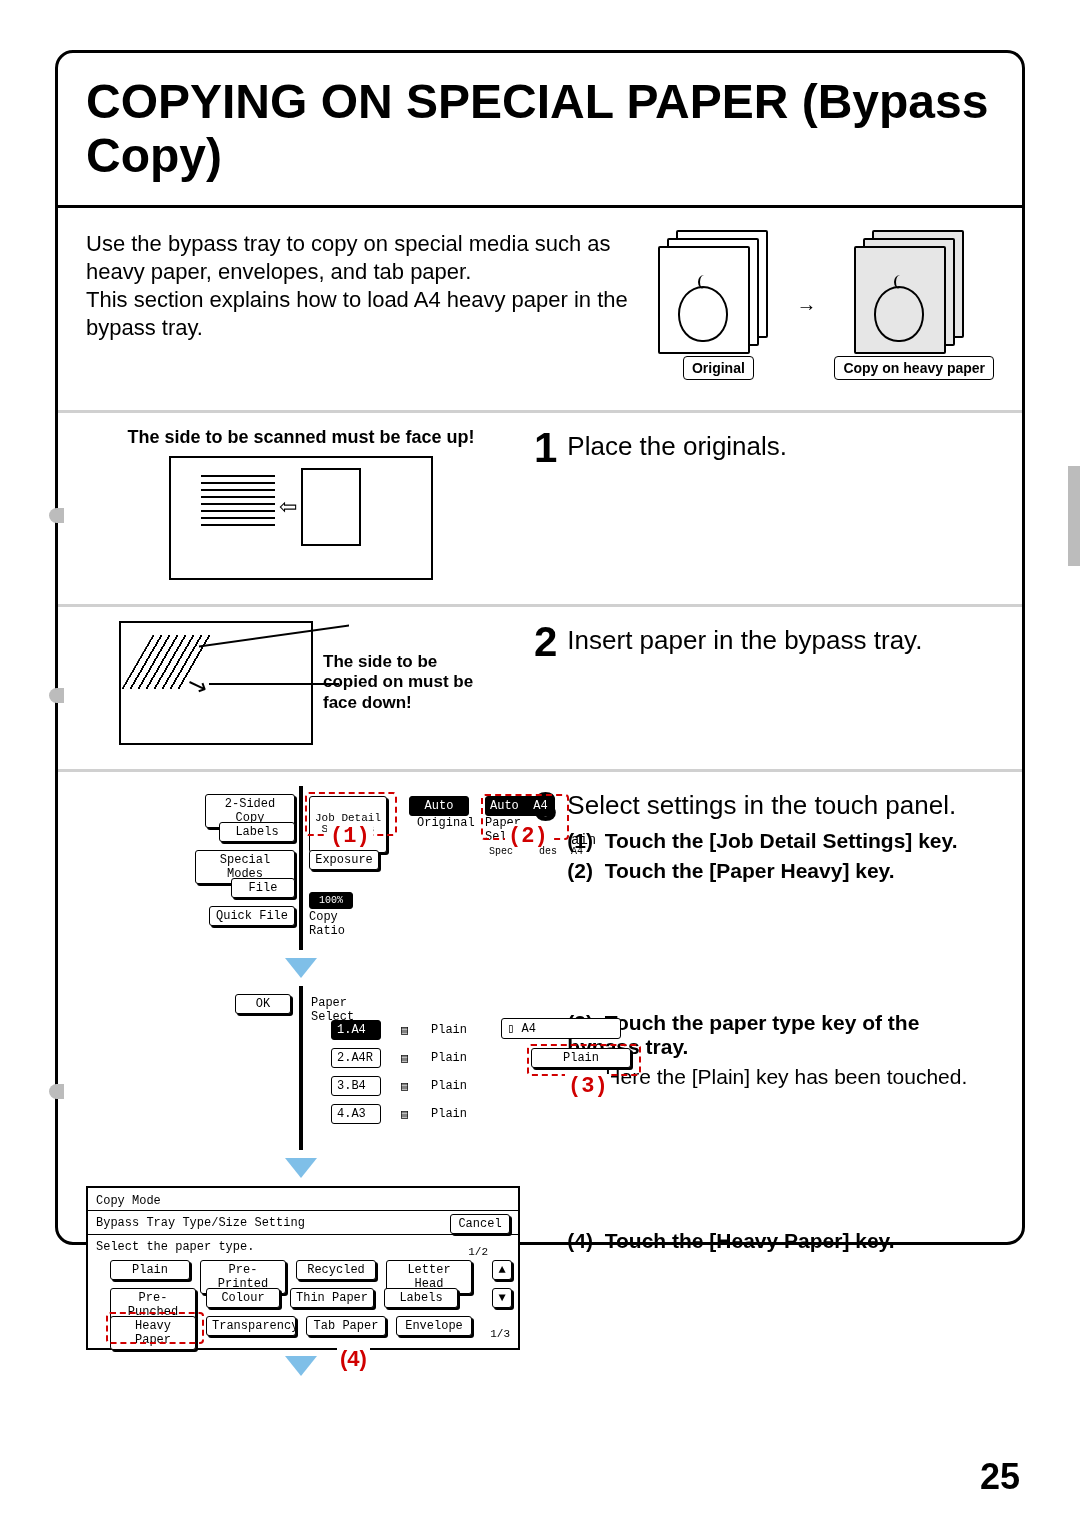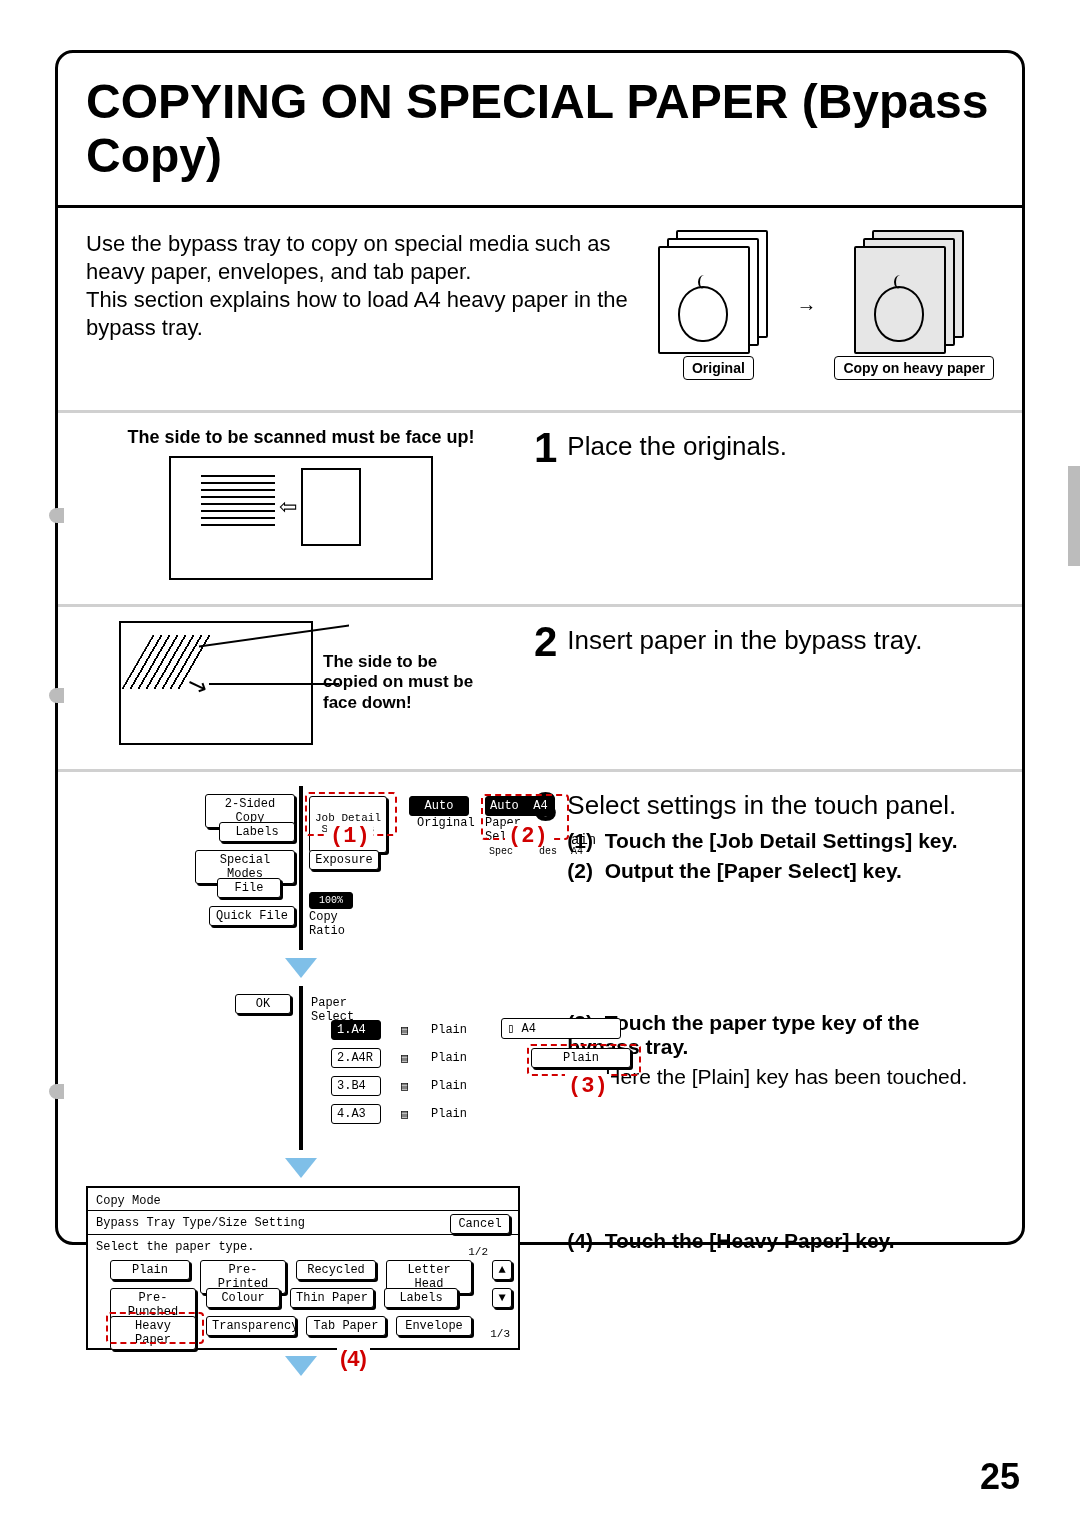--- a/index.html
+++ b/index.html
@@ -156,21 +156,21 @@
       <span class="lbl" style="left:8px;top:122px">Copy Ratio</span>
       <div class="callout" style="left:4px;top:4px;width:88px;height:40px"></div>
       <span class="callout-num" style="left:26px;top:36px">(1)</span>
       <span class="lbl" style="left:188px;top:58px;font-size:10px">Spec</span>
       <span class="lbl" style="left:238px;top:58px;font-size:10px">des</span>
       <span class="lbl" style="left:270px;top:44px;font-size:14px">ain</span>
       <span class="lbl" style="left:270px;top:58px;font-size:10px">A4</span>
       <span class="btn shadow" style="right:6px;top:6px;width:90px">2-Sided Copy</span>
       <span class="btn shadow" style="right:6px;top:34px;width:76px">Labels</span>
       <span class="btn shadow" style="right:6px;top:62px;width:100px">Special Modes</span>
-      <span class="btn shadow" style="right:20px;top:90px;width:64px">File</span>
+      <span class="btn shadow" style="right:6px;top:90px;width:64px">File</span>
       <span class="btn shadow" style="right:6px;top:118px;width:86px">Quick File</span>
     </div>
     <div class="tri-down"></div>
 
     <div class="panel B">
       <span class="lbl" style="left:10px;top:8px">Paper Select</span>
       <span class="btn shadow" style="right:10px;top:6px;width:56px">OK</span>
       <span class="btn dark" style="left:30px;top:32px;width:50px;text-align:left">1.A4</span>
       <span class="btn" style="left:30px;top:60px;width:50px;text-align:left;border:1px solid #000">2.A4R</span>
       <span class="btn" style="left:30px;top:88px;width:50px;text-align:left">3.B4</span>
@@ -224,21 +224,21 @@
       <div class="tri-down" style="margin-top:6px"></div>
     </div>
   </div>
 
   <div class="right">
     <div class="step-head">
       <span class="stepnum">3</span>
       <div style="width:100%">
         <div class="step-title">Select settings in the touch panel.</div>
         <div class="sub"><span>(1)</span>&nbsp; <span>Touch the [Job Detail Settings] key.</span></div>
-        <div class="sub"><span>(2)</span>&nbsp; <span>Output the [Paper Select] key.</span></div>
+        <div class="sub"><span>(2)</span>&nbsp; <span>Touch the [Paper Heavy] key.</span></div>
 
         <div style="height:116px"></div>
         <div class="sub"><span>(3)</span>&nbsp; <span>Touch the paper type key of the bypass tray.</span></div>
         <div class="sub2" style="margin-left:38px">Here the [Plain] key has been touched.</div>
 
         <div style="height:130px"></div>
         <div class="sub"><span>(4)</span>&nbsp; <span>Touch the [Heavy Paper] key.</span></div>
       </div>
     </div>
   </div>

